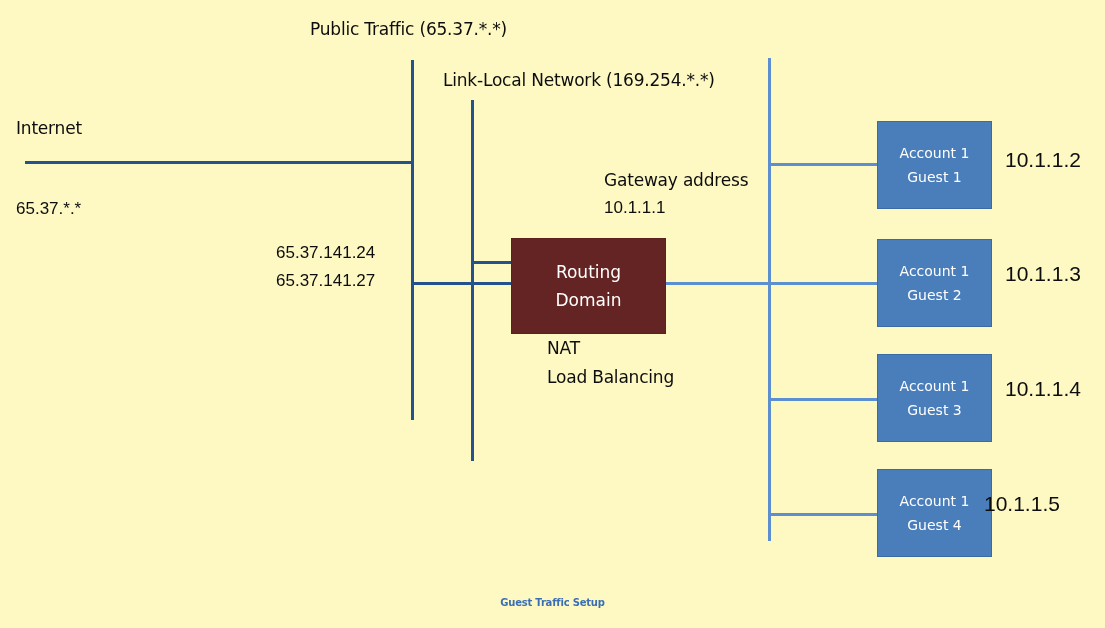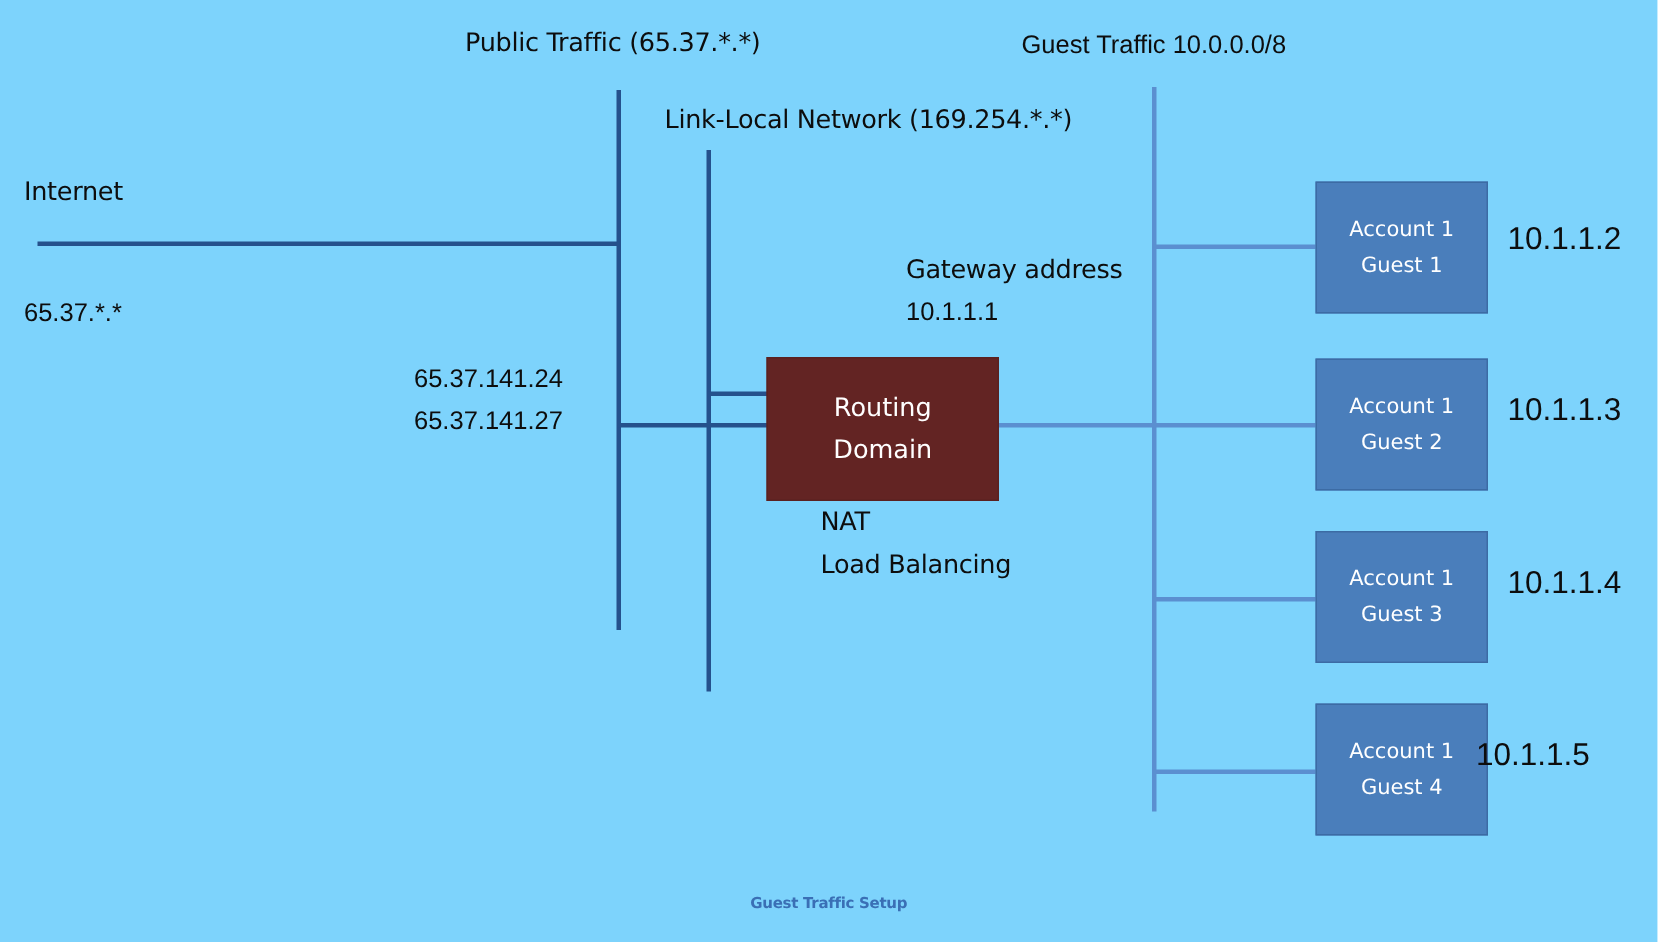--- a/index.html
+++ b/index.html
@@ -7,21 +7,21 @@
     padding: 0;
     background: #ffffff;
   }
   body {
     font-family: "Liberation Sans", sans-serif;
   }
   #canvas {
     position: relative;
     width: 1105px;
     height: 628px;
-    background: #7dd3fc;
+    background: #fef9c3;
     overflow: hidden;
   }
   #wires {
     position: absolute;
     left: 0;
     top: 0;
     width: 1105px;
     height: 628px;
   }
   .lbl {
@@ -109,21 +109,20 @@
 
     <line x1="769" y1="164.5" x2="877" y2="164.5" stroke="#5b8fd0" stroke-width="3"></line>
     <line x1="769" y1="399.5" x2="877" y2="399.5" stroke="#5b8fd0" stroke-width="3"></line>
     <line x1="769" y1="514.5" x2="877" y2="514.5" stroke="#5b8fd0" stroke-width="3"></line>
   </svg>
 
   <div class="lbl" style="left:310px; top:17px;">Public Traffic (65.37.*.*)</div>
 
   <div class="lbl" style="left:443px; top:68px;">Link-Local Network (169.254.*.*)</div>
 
-  <div class="lbl lbl-alt" style="left:681px; top:17px;">Guest Traffic 10.0.0.0/8</div>
 
   <div class="lbl" style="left:16px; top:116px;">Internet</div>
 
   <div class="lbl lbl-alt" style="left:16px; top:196px;">65.37.*.*</div>
 
   <div class="lbl lbl-alt" style="left:276px; top:240px;">65.37.141.24</div>
 
   <div class="lbl lbl-alt" style="left:276px; top:268px;">65.37.141.27</div>
 
   <div class="node node-router">

